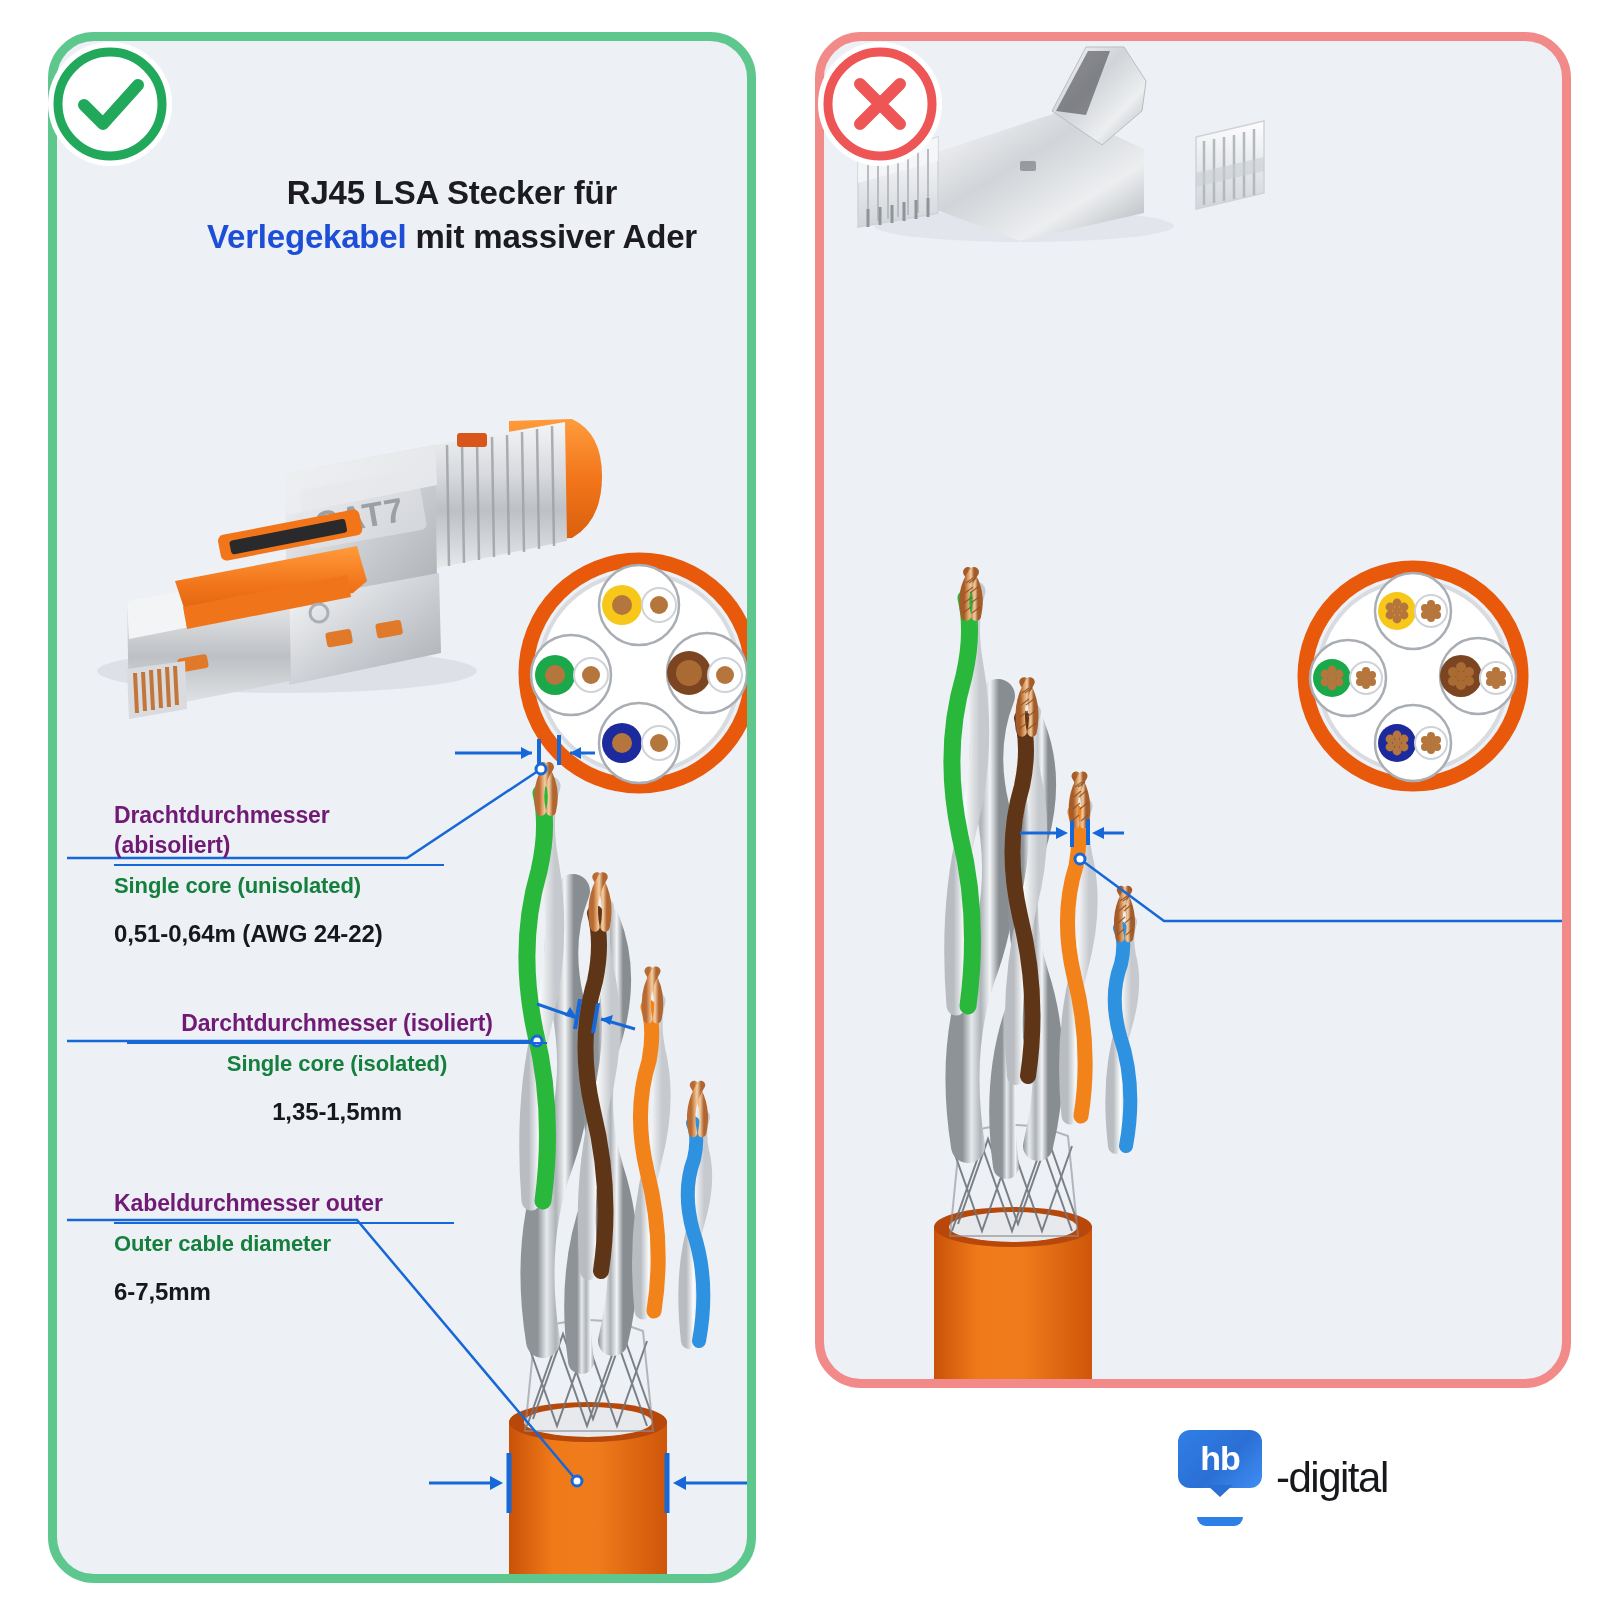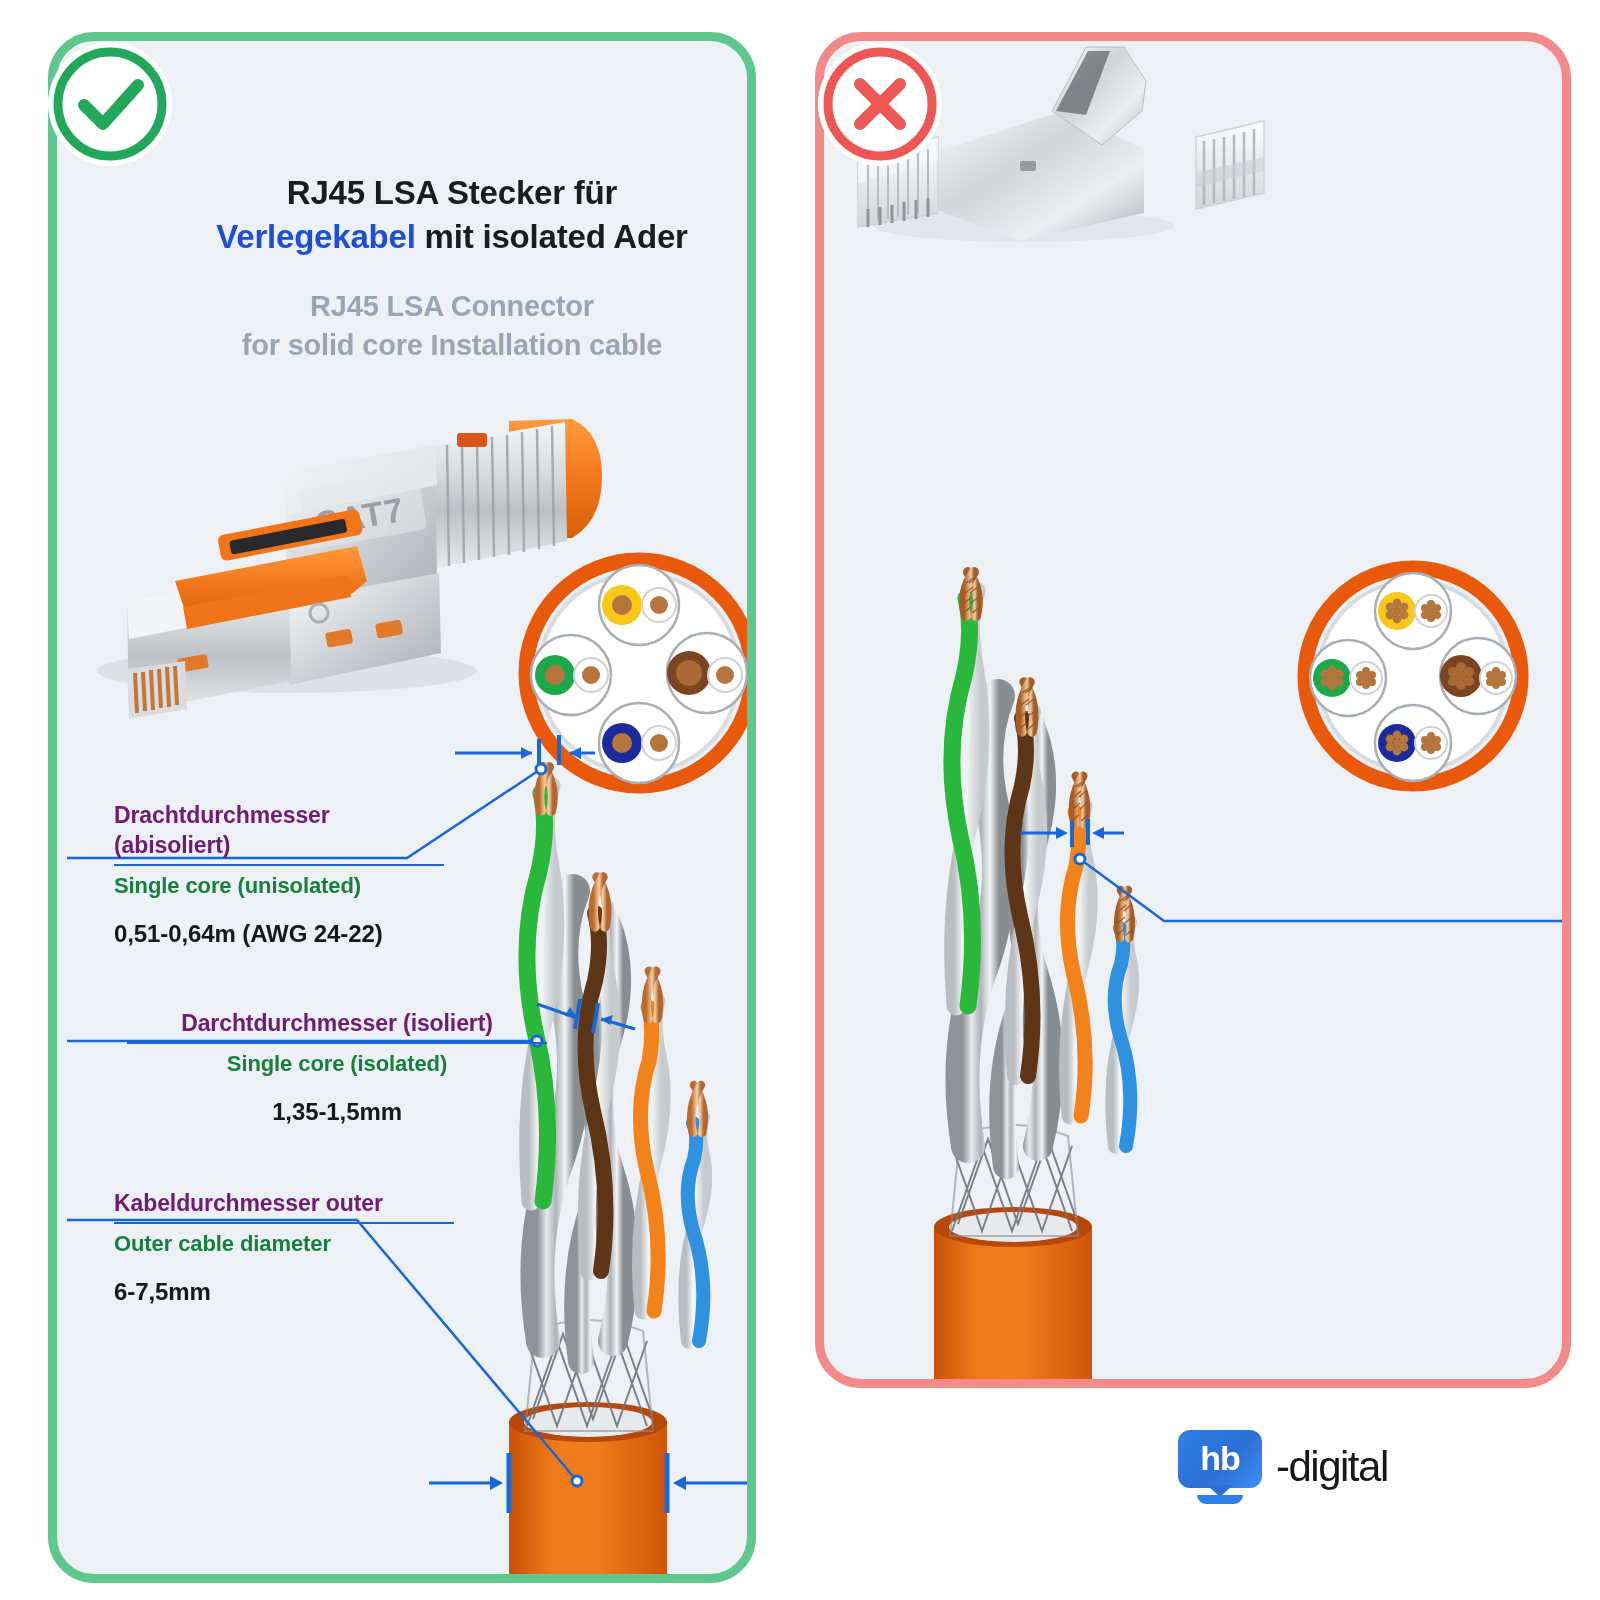--- a/index.html
+++ b/index.html
@@ -62,21 +62,21 @@
 
   .b1{left:57px;top:760px;width:330px;}
   .b2{left:70px;top:968px;width:420px;text-align:center;}
   .b3{left:57px;top:1148px;width:340px;}
 
   
   .logo{
     position:absolute;left:1178px;top:1430px;
     display:flex;align-items:center;gap:14px;z-index:40;
   }
-  .logo-mark{position:relative;width:84px;height:74px;}
+  .logo-mark{position:relative;width:84px;height:96px;}
   .logo-screen{
     width:84px;height:58px;border-radius:12px;
     background:linear-gradient(135deg,#2f7fe8 0%,#2b6fd4 55%,#3f8ef5 100%);
     display:flex;align-items:center;justify-content:center;
     position:relative;
   }
   .logo-screen::after{
     content:"";position:absolute;left:50%;bottom:-9px;transform:translateX(-50%);
     width:0;height:0;border-left:13px solid transparent;border-right:13px solid transparent;
     border-top:12px solid #2b6fd4;
@@ -311,25 +311,21 @@
           <polygon points="616,1442 629,1435 629,1449" fill="#1668d8" stroke="none"></polygon>
           <line x1="452" y1="1412" x2="452" y2="1472" stroke-width="5"></line>
           <line x1="610" y1="1412" x2="610" y2="1472" stroke-width="5"></line>
         </g>
       </g>
     </svg>
 
     <div class="head head-left">
       <div class="head-de">
         <div>RJ45 LSA Stecker für</div>
-        <div><span class="hl">Verlegekabel</span><span> mit isolated Ader</span></div>
-      </div>
-      <div class="head-en">
-        <div>RJ45 LSA Connector</div>
-        <div>for solid core Installation cable</div>
+        <div><span class="hl">Verlegekabel</span><span> mit massiver Ader</span></div>
       </div>
     </div>
 
     <div class="mblock b1">
       <div class="m-de">
         <div>Drachtdurchmesser</div>
         <div>(abisoliert)</div>
       </div>
       <div class="m-rule"></div>
       <div class="m-en">Single core (unisolated)</div>

